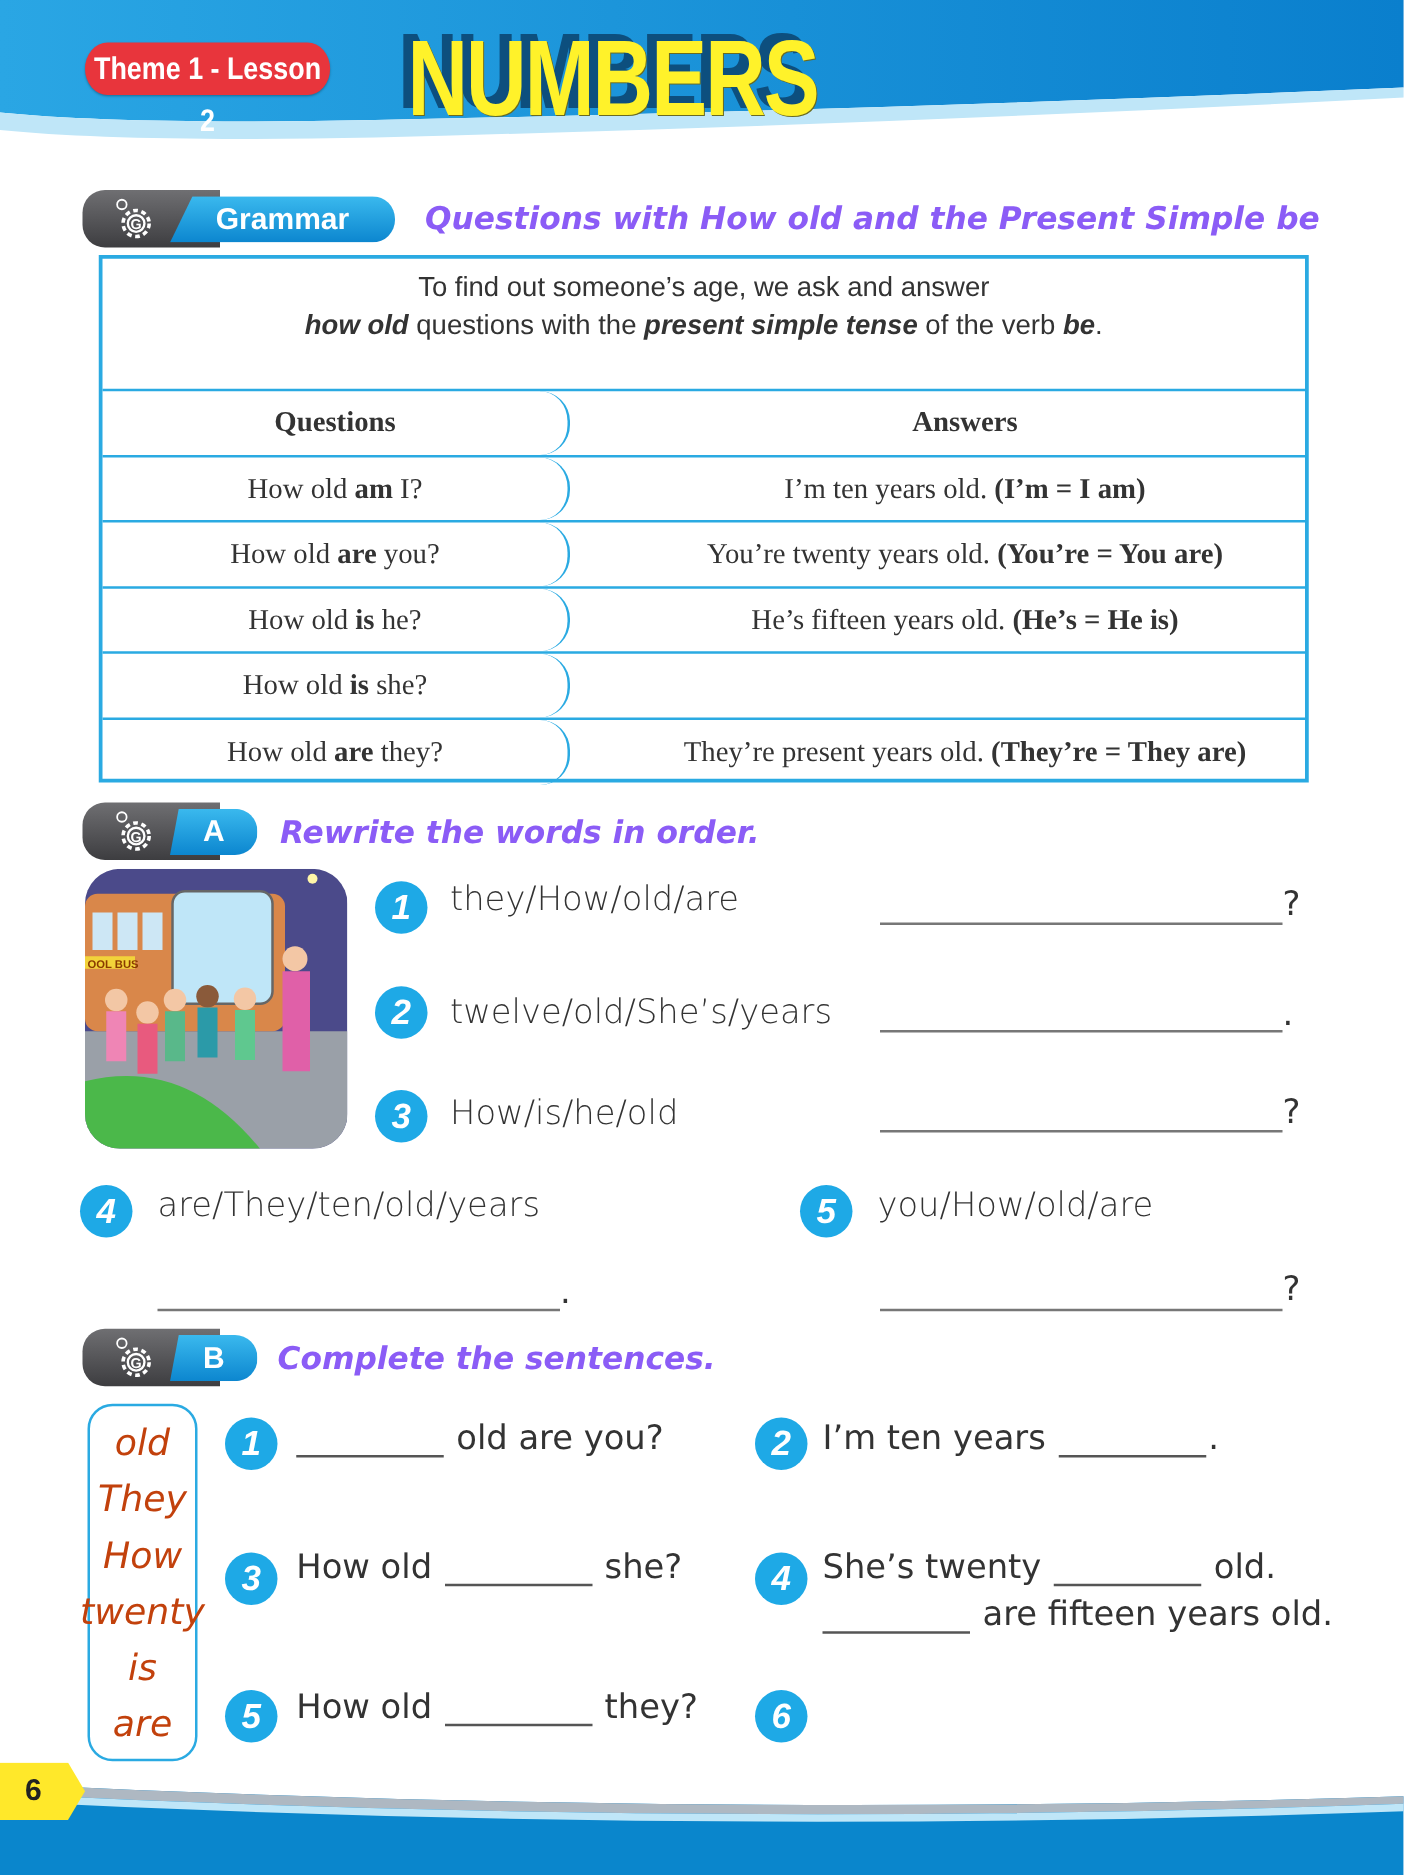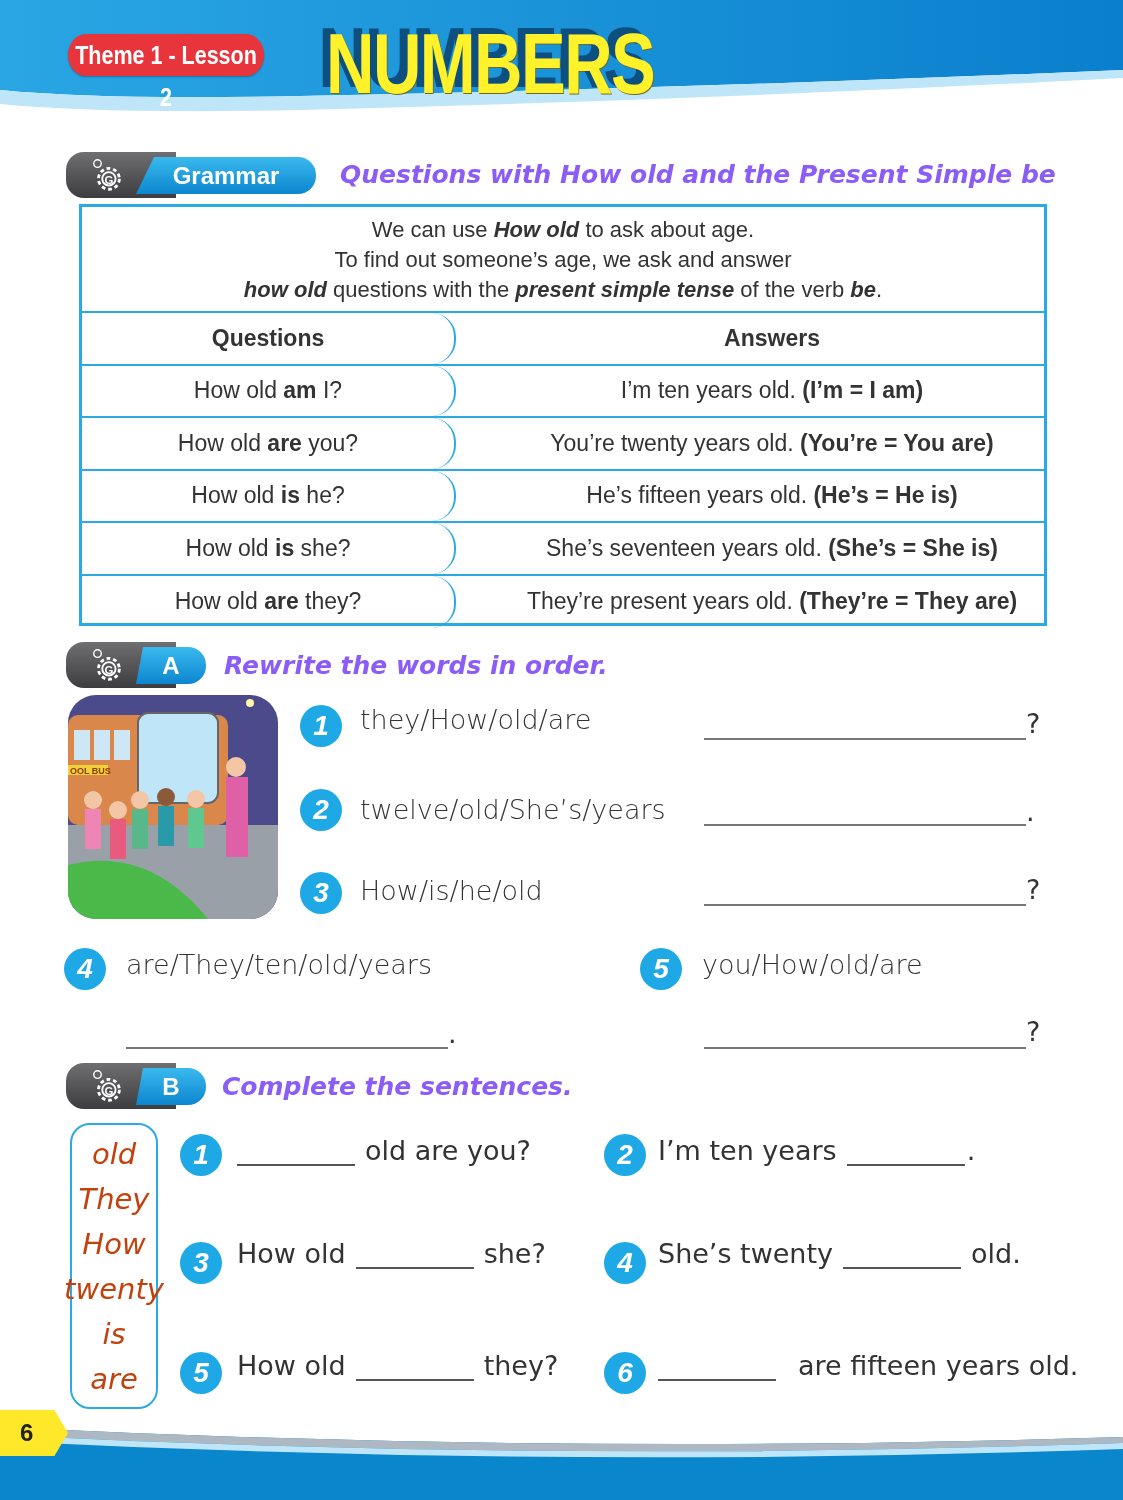--- a/index.html
+++ b/index.html
@@ -72,21 +72,21 @@
   .grammar-intro {
     height: 106px; border-bottom: 2px solid #2aaae2;
     text-align: center; font-size: 22px; line-height: 30px; padding-top: 8px;
     color: #333; font-family: "Liberation Sans", sans-serif;
   }
   .grammar-intro b { font-style: italic; }
   .grow { display: flex; height: 52.5px; border-bottom: 2px solid #2aaae2; }
   .grow:last-child { border-bottom: none; }
   .gcell {
     display: flex; align-items: center; justify-content: center;
-    font-family: Liberation Sans, sans-serif; font-size: 23px; color: #333; border-radius: 24px;
+    font-family: Liberation Serif, serif; font-size: 23px; color: #333; border-radius: 24px;
   }
   .gcell.q { width: 374px; border-right: 2px solid #2aaae2; }
   .gcell.a { flex: 1; margin-left: 44px; }
   .gcell.head { font-weight: bold; }
   .gcell b { font-weight: bold; }
 
   
   .illustration {
     position: absolute; left: 68px; top: 695px; width: 210px; height: 224px;
     border-radius: 28px; overflow: hidden;
@@ -163,21 +163,20 @@
     </svg>
   </div>
   <div class="blue-part" style="width:180px;">Grammar</div>
 </div>
 <div class="badge-heading" style="left:340px; top:160px;">
   <span>Questions with </span><i>How old</i><span> and the Present Simple </span><i>be</i>
 </div>
 
 <div class="grammar-box">
   <div class="grammar-intro">
-    <div><span>We can use </span><b>How old</b><span> to ask about age.</span></div>
     <div>To find out someone’s age, we ask and answer</div>
     <div><b>how old</b><span> questions with the </span><b>present simple tense</b><span> of the verb </span><b>be</b><span>.</span></div>
   </div>
   <div class="grow">
     <div class="gcell q head">Questions</div>
     <div class="gcell a head">Answers</div>
   </div>
   <div class="grow">
     <div class="gcell q"><span>How old </span>&nbsp;<b>am</b>&nbsp;<span> I?</span></div>
     <div class="gcell a"><span>I’m ten years old. </span>&nbsp;<b>(I’m = I am)</b></div>
@@ -185,21 +184,20 @@
   <div class="grow">
     <div class="gcell q"><span>How old </span>&nbsp;<b>are</b>&nbsp;<span> you?</span></div>
     <div class="gcell a"><span>You’re twenty years old. </span>&nbsp;<b>(You’re = You are)</b></div>
   </div>
   <div class="grow">
     <div class="gcell q"><span>How old </span>&nbsp;<b>is</b>&nbsp;<span> he?</span></div>
     <div class="gcell a"><span>He’s fifteen years old. </span>&nbsp;<b>(He’s = He is)</b></div>
   </div>
   <div class="grow">
     <div class="gcell q"><span>How old </span>&nbsp;<b>is</b>&nbsp;<span> she?</span></div>
-    <div class="gcell a"><span>She’s seventeen years old. </span>&nbsp;<b>(She’s = She is)</b></div>
   </div>
   <div class="grow">
     <div class="gcell q"><span>How old </span>&nbsp;<b>are</b>&nbsp;<span> they?</span></div>
     <div class="gcell a"><span>They’re present years old. </span>&nbsp;<b>(They’re = They are)</b></div>
   </div>
 </div>
 
 <div class="badge" style="left:66px; top:642px;">
   <div class="gear-part">
     <svg class="gear-icon" viewBox="0 0 40 40">
@@ -316,21 +314,21 @@
 </div>
 
 <div class="num" style="left:180px; top:1352px;">5</div>
 <div class="sentence" style="left:237px; top:1350px;">
   <span>How old</span>
     <span class="blank"></span>
     <span>they?</span>
 </div>
 
 <div class="num" style="left:604px; top:1352px;">6</div>
-<div class="sentence" style="left:658px; top:1350px;gap:12px;">
+<div class="sentence" style="left:658px; top:1276px;">
   <span class="blank first"></span>
     <span>are fifteen years old.</span>
 </div>
 
 <svg class="footer" width="1123" height="105" viewBox="0 0 1123 105">
   <path d="M0 32 Q560 60 1123 42 V105 H0 Z" fill="#0a86cc"></path>
   <path d="M0 32 Q560 60 1123 42 V48 Q560 68 0 40 Z" fill="#aeb8c2"></path>
   <path d="M0 40 Q560 68 1123 48 V54 Q560 74 0 46 Z" fill="#bfe6f8"></path>
 </svg>
 <div class="page-number">6</div>

